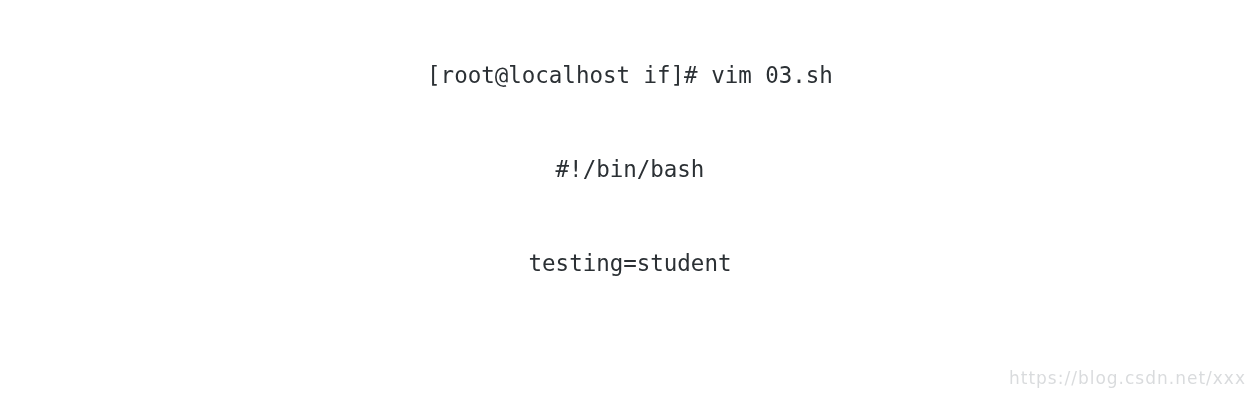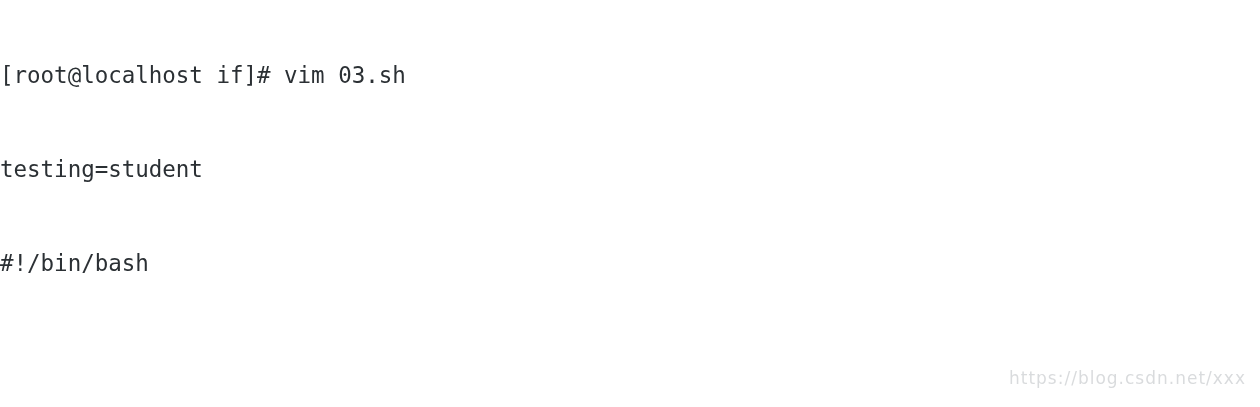--- a/index.html
+++ b/index.html
@@ -12,20 +12,21 @@
     position: relative;
     width: 1260px;
     height: 407px;
     background: #ffffff;
     overflow: hidden;
     font-family: "DejaVu Sans Mono", "Liberation Mono", monospace;
     font-size: 22.5px;
     line-height: 31.2px;
     color: #2b3034;
     letter-spacing: -0.02px;
+    text-align: center;
     -webkit-font-smoothing: antialiased;
   }
   #screen {
     position: absolute;
     top: -2px;
     left: 0;
     width: 1260px;
     white-space: pre;
   }
   .line {
@@ -62,22 +63,22 @@
     white-space: pre;
   }
 </style>
 </head>
 <body>
 
 <div id="terminal">
 
   <div id="screen">
     <span class="line">[root@localhost if]# vim 03.sh</span>
+    <span class="line">#!/bin/bash</span>
     <span class="line">testing=student</span>
-    <span class="line">#!/bin/bash</span>
     
     
     
     
     
     
     
     
     
   </div>

